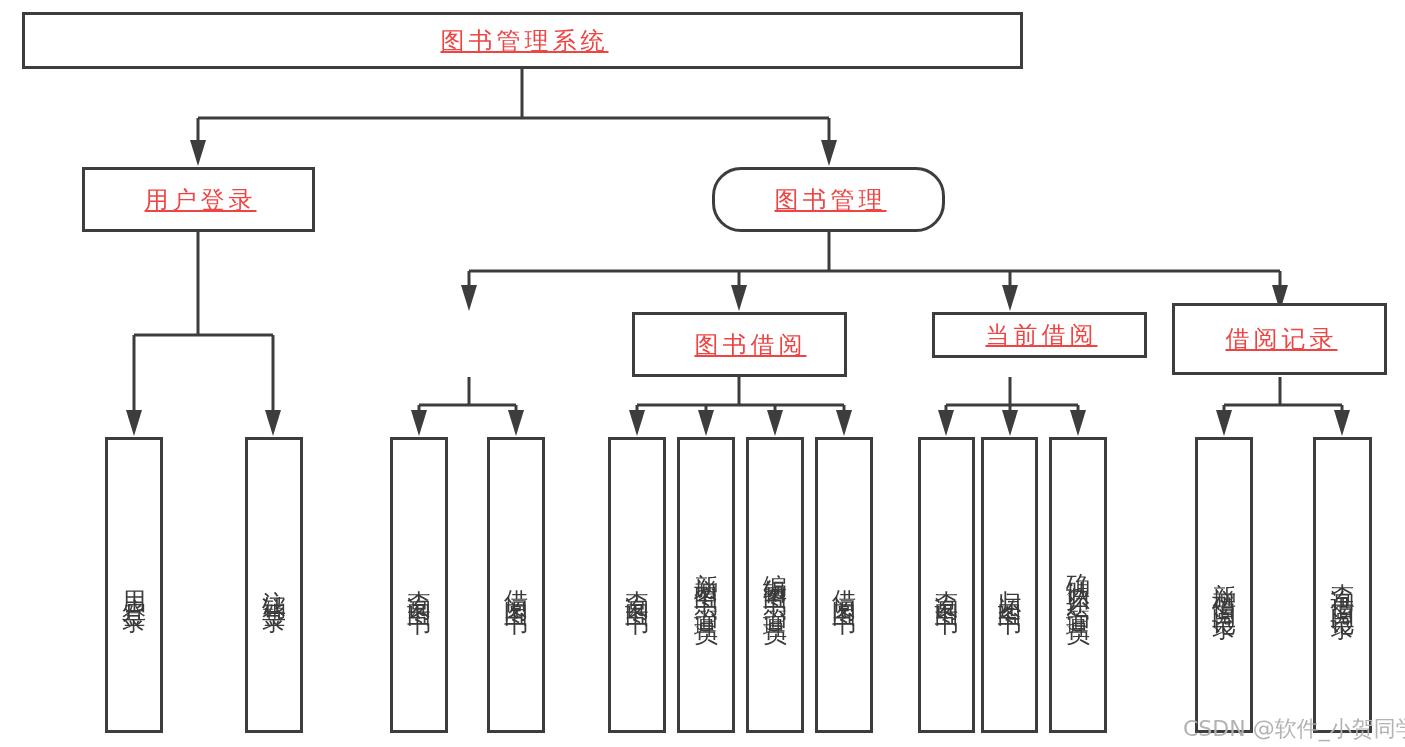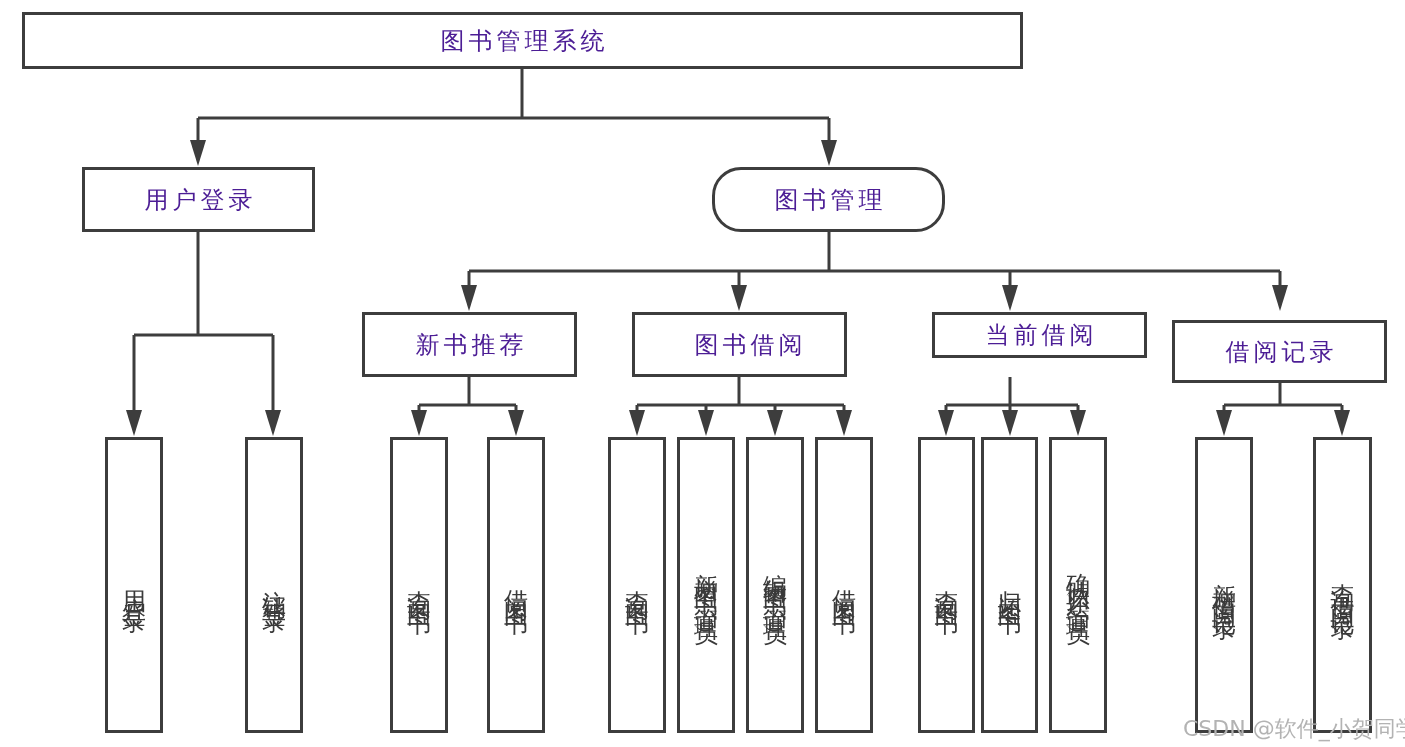--- a/index.html
+++ b/index.html
@@ -28,22 +28,23 @@
     border: 3px solid #3d3d3d;
     background: #ffffff;
     display: flex;
     align-items: center;
     justify-content: center;
   }
   .hbox span {
     font-size: 24px;
     letter-spacing: 4px;
     text-indent: 4px;
-    color: #4c1d95;
+    color: #ef4444;
     white-space: nowrap;
+    text-decoration: underline;
   }
   .vbox span {
     writing-mode: vertical-rl;
     text-orientation: mixed;
     font-size: 24px;
     letter-spacing: 7px;
     color: #3a3a3a;
     line-height: 1;
   }
   #watermark {
@@ -134,30 +135,27 @@
     <span>图书管理系统</span>
   </div>
 
   <div class="box hbox" style="left:82px; top:167px; width:233px; height:65px;">
     <span>用户登录</span>
   </div>
   <div class="box hbox" style="left:712px; top:167px; width:233px; height:65px;border-radius:29px;">
     <span>图书管理</span>
   </div>
 
-  <div class="box hbox" style="left:362px; top:312px; width:215px; height:65px;">
-    <span>新书推荐</span>
-  </div>
   <div class="box hbox" style="left:632px; top:312px; width:215px; height:65px;padding-left:18px;">
     <span>图书借阅</span>
   </div>
   <div class="box hbox" style="left:932px; top:312px; width:215px; height:46px;">
     <span>当前借阅</span>
   </div>
-  <div class="box hbox" style="left:1172px; top:320px; width:215px; height:63px;">
+  <div class="box hbox" style="left:1172px; top:303px; width:215px; height:72px;">
     <span>借阅记录</span>
   </div>
 
   <div class="box vbox" style="left:105px; top:437px; width:58px; height:296px;">
     <span>用户登录</span>
   </div>
   <div class="box vbox" style="left:245px; top:437px; width:58px; height:296px;">
     <span>注销登录</span>
   </div>
 

